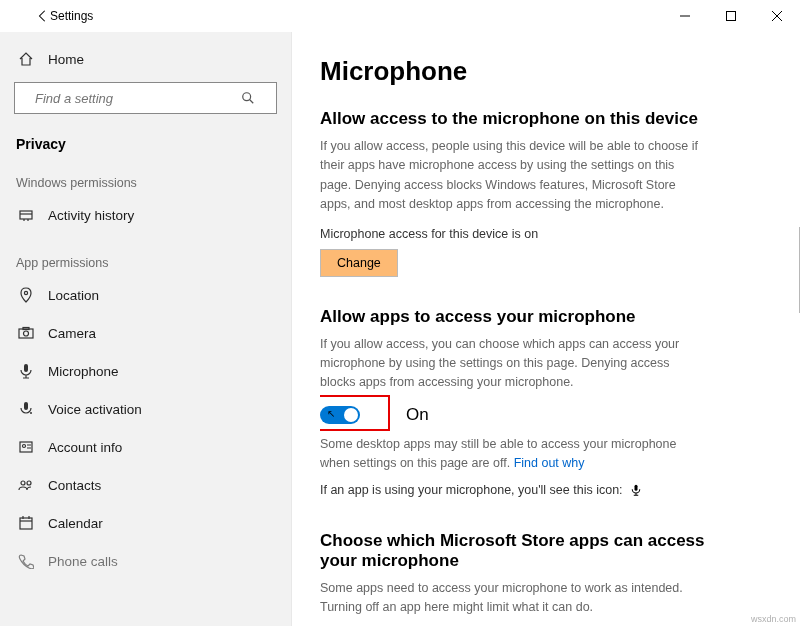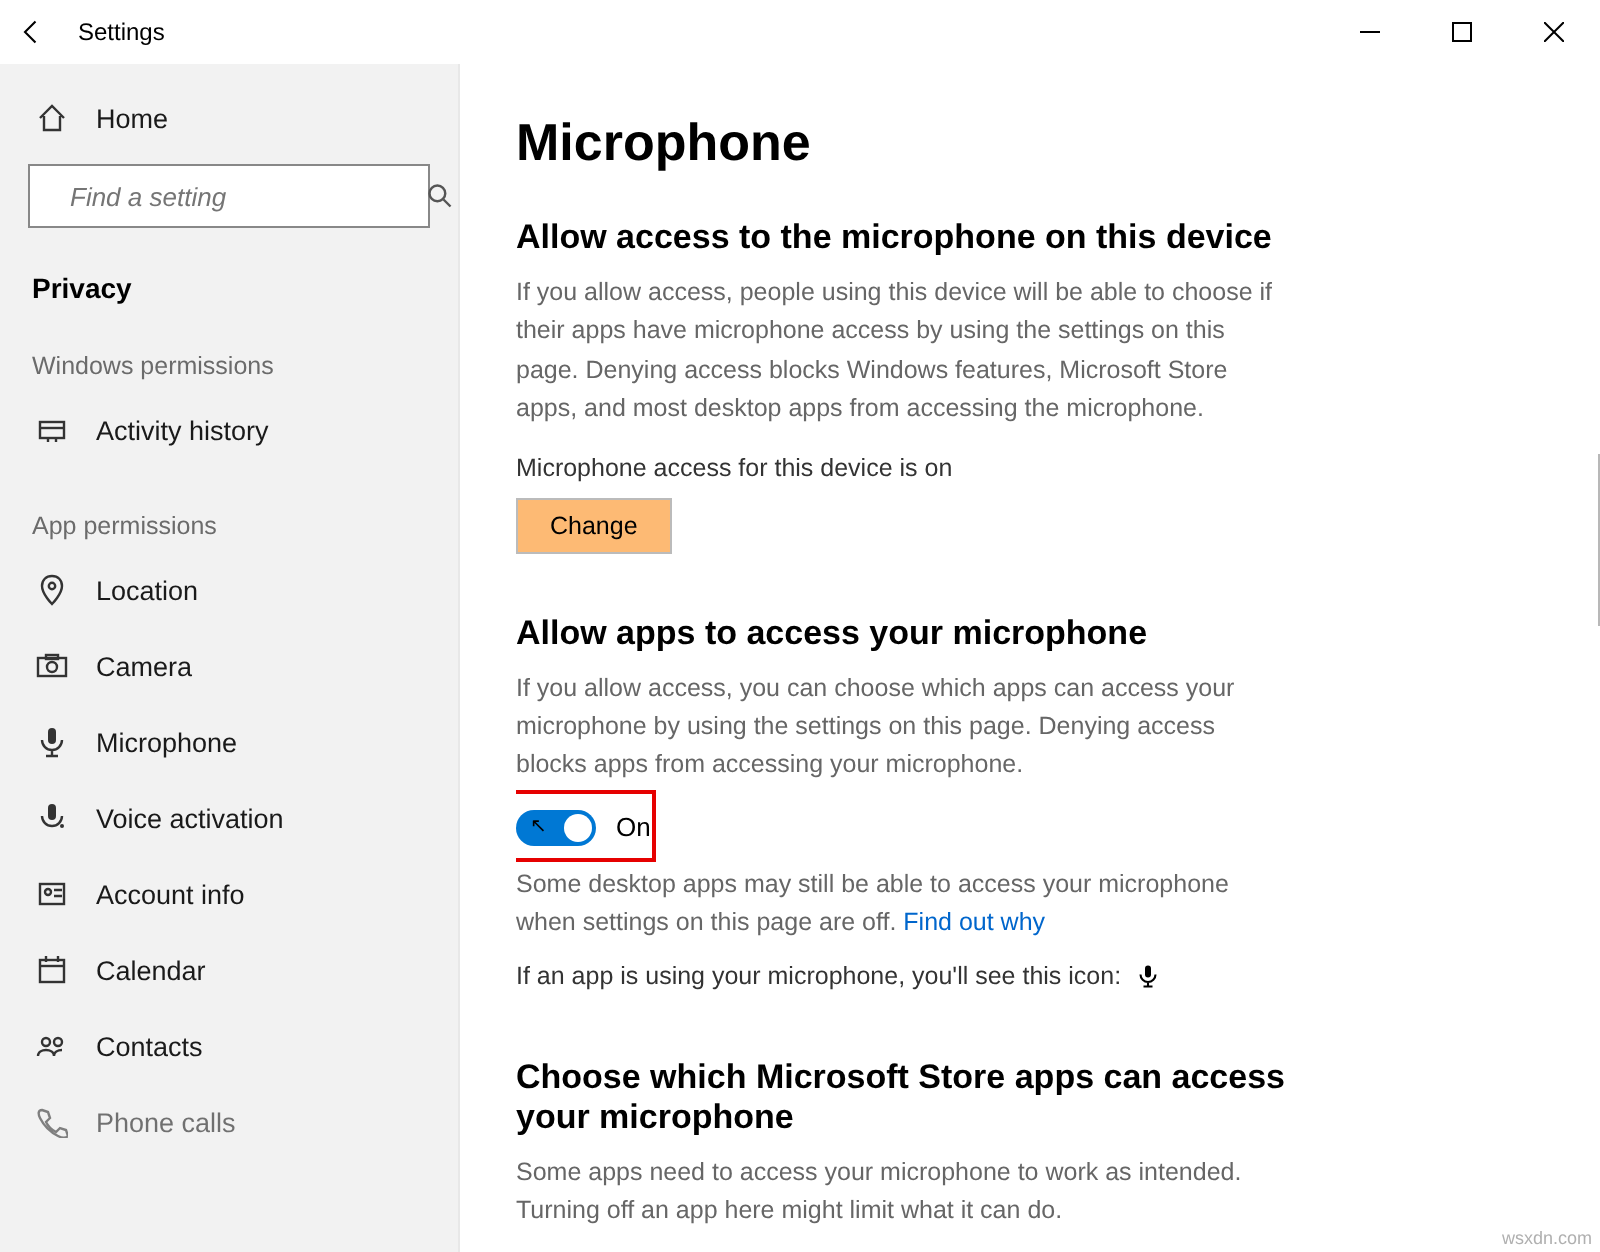--- a/index.html
+++ b/index.html
@@ -1,45 +1,45 @@
 <!DOCTYPE html>
 <html><head>
   <meta charset="utf-8">
   <style>
     * { margin:0; padding:0; box-sizing:border-box; font-family:"Segoe UI",Arial,sans-serif; }
     body { width:800px; height:626px; background:#fff; color:#000; overflow:hidden; position:relative; }
     .titlebar { height:32px; display:flex; align-items:center; justify-content:space-between; }
-    .titlebar-left { display:flex; align-items:center; gap:16px; padding-left:9px; }
+    .titlebar-left { display:flex; align-items:center; padding-left:36px; }
     .back-btn { width:14px; height:14px; display:flex; align-items:center; justify-content:center; cursor:default; }
     .title { font-size:12px; color:#000; }
     .win-controls { display:flex; }
     .win-btn { width:46px; height:32px; display:flex; align-items:center; justify-content:center; font-size:12px; }
     .app { display:flex; height:594px; }
-    .sidebar { width:230px; background:#f2f2f2; padding-top:8px; overflow:hidden; border-right:1px solid #e8e8e8; }
+    .sidebar { width:292px; background:#f2f2f2; padding-top:8px; overflow:hidden; border-right:1px solid #e8e8e8; }
     .home-row { display:flex; align-items:center; gap:14px; height:36px; padding:0 18px; }
     .home-row span { font-size:13.5px; }
     .search-wrap { padding:4px 14px 10px 14px; }
     .search { display:flex; align-items:center; justify-content:space-between; height:32px; border:1px solid #888; background:#fff; padding:0 20px; }
     .search input { border:none; outline:none; font-size:13px; background:transparent; width:180px; font-style:italic; color:#6d6d6d; }
     .section-title { padding:12px 16px 2px 16px; font-size:14px; font-weight:600; color:#000; }
     .group-title { padding:22px 16px 6px 16px; font-size:12.5px; color:#6b6b6b; }
     .nav-item { display:flex; align-items:center; gap:14px; height:38px; padding:0 18px; font-size:13.5px; color:#1a1a1a; cursor:default; }
     .icon { width:16px; height:16px; display:inline-flex; align-items:center; justify-content:center; color:#333; }
     .content { flex:1; padding:18px 28px 0 28px; overflow:hidden; position:relative; }
     .content-inner { height:100%; overflow-y:auto; padding-right:4px; }
     h1 { font-size:26px; font-weight:600; margin:6px 0 22px 0; color:#000; }
     h2 { font-size:17px; font-weight:600; margin-bottom:8px; color:#000; }
     .desc { font-size:12.5px; color:#666; line-height:1.55; max-width:380px; margin-bottom:8px; }
     .status { font-size:12.5px; color:#333; margin-top:12px; margin-bottom:8px; }
     .btn { display:inline-block; background:#fdba74; border:1px solid #bbb; font-size:12.5px; padding:6px 16px; cursor:default; }
     .section { margin-bottom:30px; }
     .toggle-row { display:flex; align-items:center; gap:10px; margin:12px 0 10px 0; }
     .toggle { width:40px; height:18px; background:#0078d4; border-radius:10px; position:relative; }
     .toggle .thumb { position:absolute; right:2px; top:2px; width:14px; height:14px; background:#fff; border-radius:50%; }
-    .toggle-label { font-size:13px; }
+    .toggle-label { font-size:17px;margin-left:36px; }
     .highlight-box { position:absolute; border:2px solid #e60000; pointer-events:none; }
     .link { color:#0066cc; }
     .cursor-ptr { position:absolute; font-size:10px; color:#000; left:7px; top:2px; pointer-events:none; }
     .sort-row { font-size:12.5px; color:#666; margin-top:6px; }
     .sort-val { color:#444; }
     .scrollmark { position:absolute; right:-1px; top:195px; width:2px; height:86px; background:#b8b8b8; }
     .watermark { position:absolute; right:4px; bottom:2px; font-size:9px; color:#b0b0b0; }
   </style>
 </head>
 <body>
@@ -154,37 +154,37 @@
             <rect x="2" y="3" width="12" height="10"></rect>
             <circle cx="6" cy="7" r="1.5"></circle>
             <path d="M9 6h4M9 9h4"></path>
           </svg>
         </span>
       <span>Account info</span>
     </div>
     <div class="nav-item">
       <span class="icon">
           <svg viewBox="0 0 16 16" width="16" height="16" fill="none" stroke="#333" stroke-width="1.2">
+            <circle cx="5" cy="6" r="2"></circle>
+            <circle cx="11" cy="6" r="2"></circle>
+            <path d="M1 13c0-2 2-3 4-3s4 1 4 3M9 13c0-2 2-3 4-3"></path>
+          </svg>
+        </span>
+      <span>Contacts</span>
+    </div>
+    <div class="nav-item">
+      <span class="icon">
+          <svg viewBox="0 0 16 16" width="16" height="16" fill="none" stroke="#333" stroke-width="1.2">
             <rect x="2" y="3" width="12" height="11"></rect>
             <line x1="2" y1="6" x2="14" y2="6"></line>
             <line x1="5" y1="1" x2="5" y2="4"></line>
             <line x1="11" y1="1" x2="11" y2="4"></line>
           </svg>
         </span>
       <span>Calendar</span>
-    </div>
-    <div class="nav-item">
-      <span class="icon">
-          <svg viewBox="0 0 16 16" width="16" height="16" fill="none" stroke="#333" stroke-width="1.2">
-            <circle cx="5" cy="6" r="2"></circle>
-            <circle cx="11" cy="6" r="2"></circle>
-            <path d="M1 13c0-2 2-3 4-3s4 1 4 3M9 13c0-2 2-3 4-3"></path>
-          </svg>
-        </span>
-      <span>Contacts</span>
     </div>
     <div class="nav-item" style="opacity:.6">
       <span class="icon">
           <svg viewBox="0 0 16 16" width="16" height="16" fill="none" stroke="#333" stroke-width="1.2">
             <path d="M3 2l3 1 1 3-2 2c1 2 3 4 5 5l2-2 3 1 1 3c-1 1-3 1-5 0-4-2-7-5-9-9-1-2-1-4 1-4z"></path>
           </svg>
         </span>
       <span>Phone calls</span>
     </div>
   </div>

